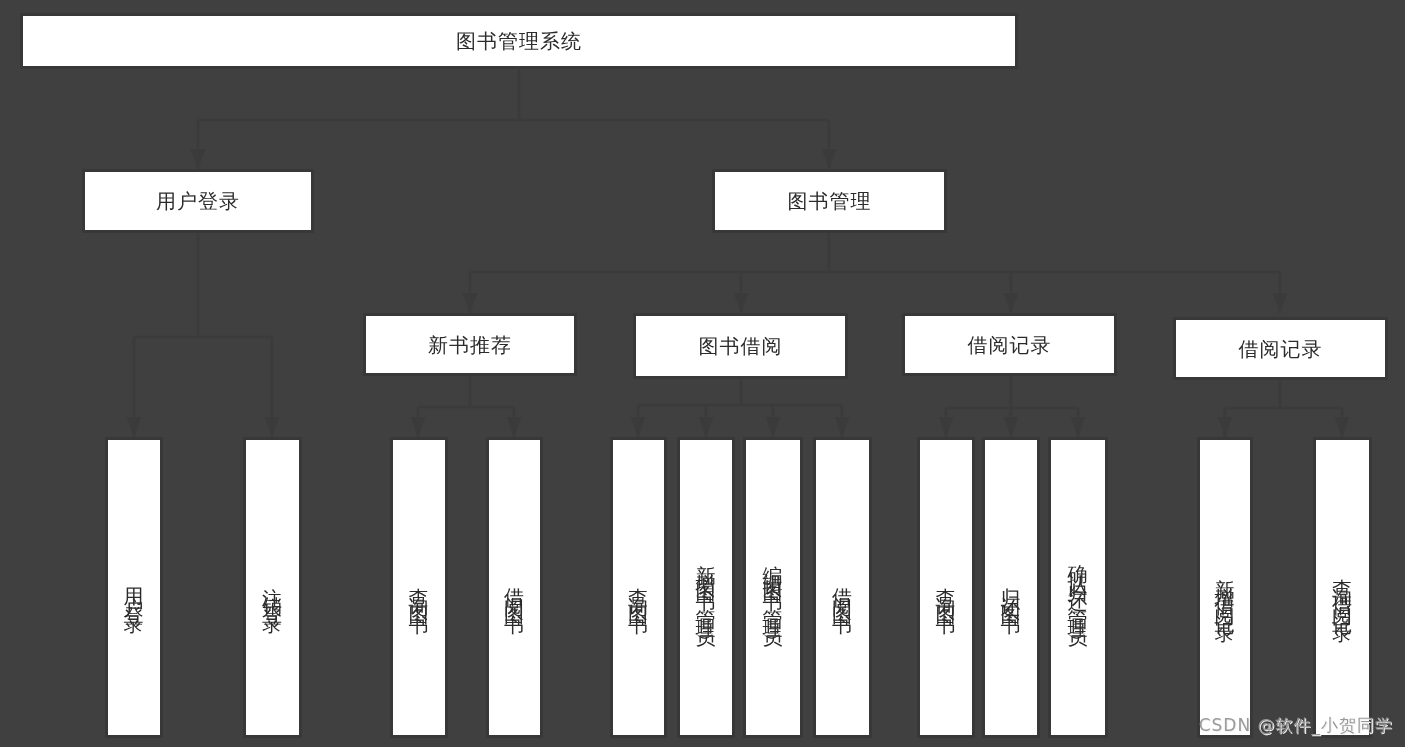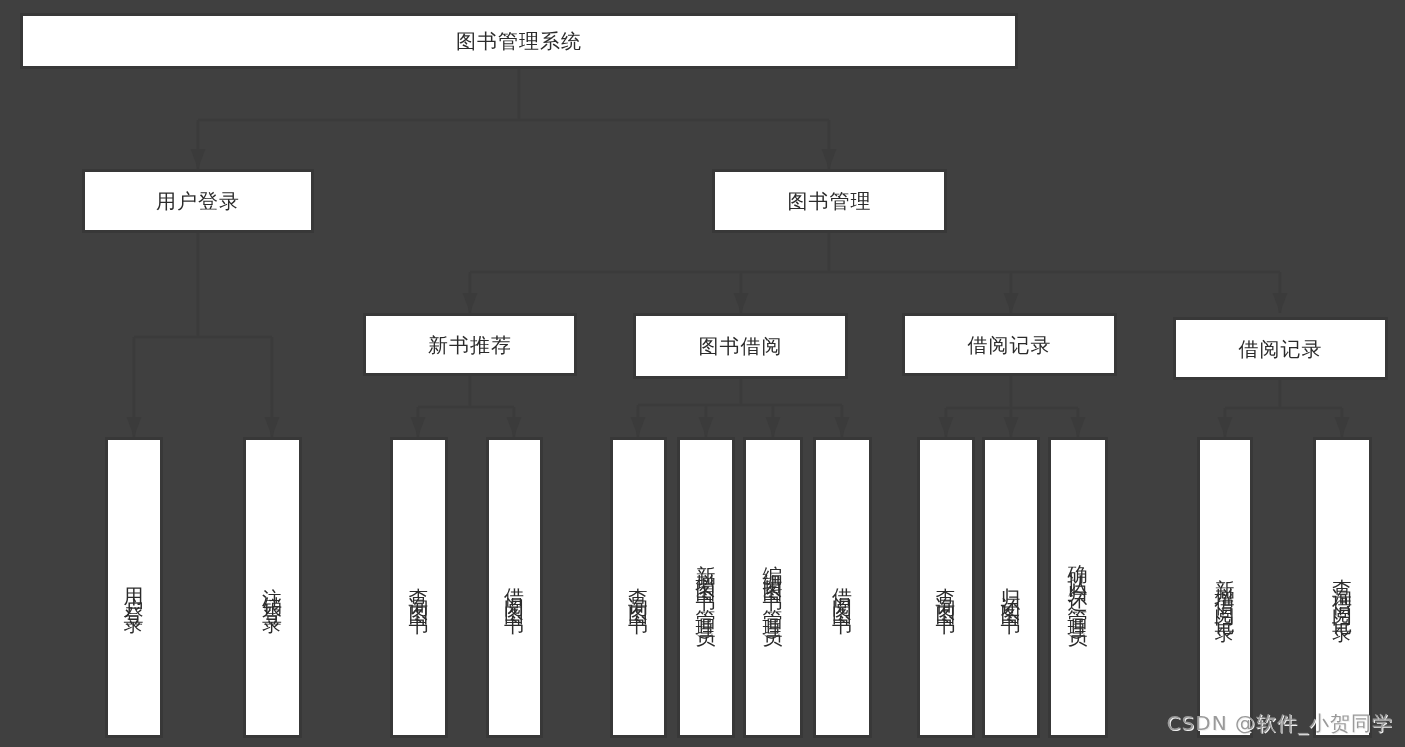--- a/index.html
+++ b/index.html
@@ -26,21 +26,21 @@
   }
   .node.h{letter-spacing:1px;}
   .node.v{
     writing-mode:vertical-lr;
     letter-spacing:9px;
     padding-top:4px;
   }
   #watermark{
     position:absolute;
     right:12px;bottom:10px;
-    font-size:20px;
+    font-size:17px;
     color:#9a9a9a;
     letter-spacing:1px;
     text-shadow:1px 1px 0 #f0f0f0;
     white-space:nowrap;
   }
 </style>
 </head>
 <body>
 
 <div id="canvas">

